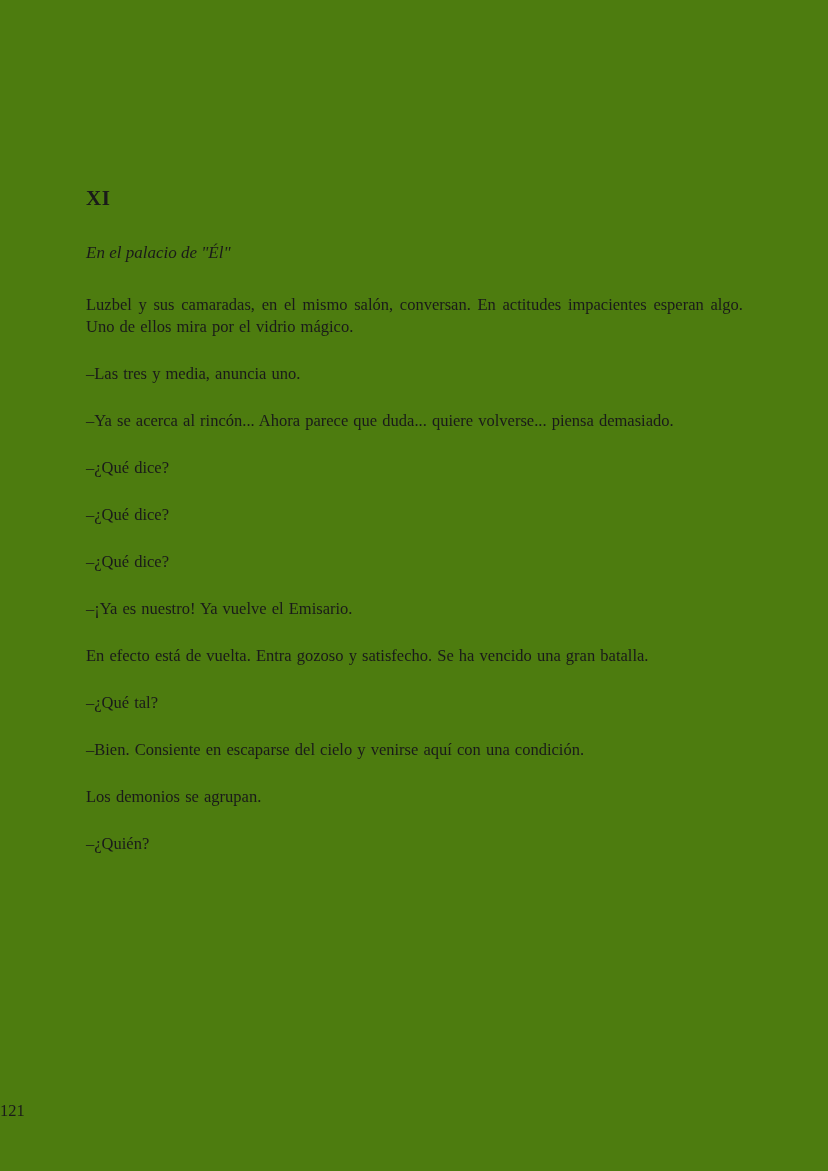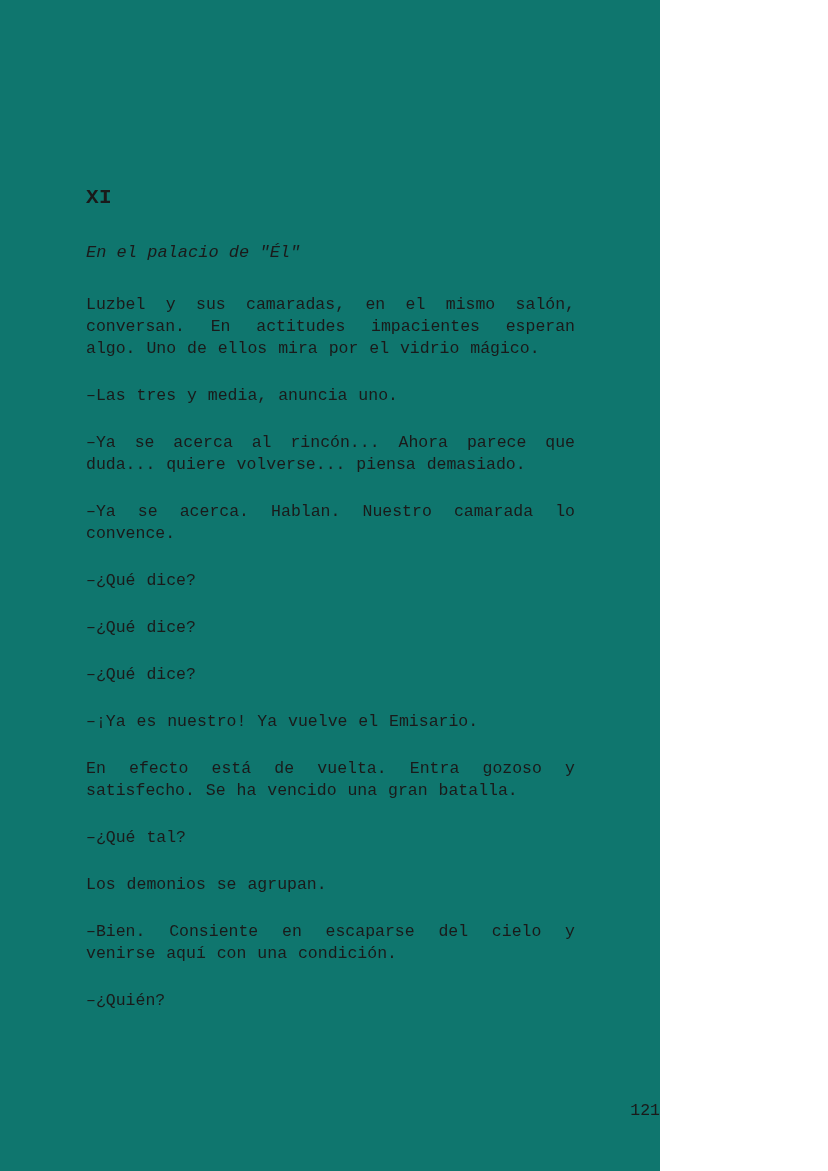--- a/index.html
+++ b/index.html
@@ -2,25 +2,25 @@
 <html><head>
 <meta charset="utf-8">
 <style>
   html, body {
     margin: 0;
     padding: 0;
     background: #ffffff;
   }
   .sheet {
     position: relative;
-    width: 660px;
+    width: 828px;
     height: 1171px;
-    background: #0f766e;
+    background: #4d7c0f;
     overflow: hidden;
-    font-family: Liberation Mono, monospace;
+    font-family: Liberation Serif, serif;
     color: #1a1a1a;
   }
   .content {
     position: absolute;
     left: 86px;
     right: 85px;
     top: 186px;
   }
   .chapter-heading {
     font-size: 21px;
@@ -40,40 +40,39 @@
     line-height: 22px;
     margin: 0 0 25px 0;
     text-align: justify;
     word-spacing: 1px;
   }
   .pagenum {
     position: absolute;
     left: 0;
     right: 0;
     top: 1100px;
-    text-align: right;
+    text-align: left;
     font-size: 16.5px;
     line-height: 22px;
   }
 </style>
 </head>
 <body>
 
 <div class="sheet">
   <div class="content">
     <h1 class="chapter-heading">XI</h1>
     <p class="subtitle">En el palacio de "Él"</p>
     <p class="para">Luzbel y sus camaradas, en el mismo salón, conversan. En actitudes impacientes esperan algo. Uno de ellos mira por el vidrio mágico.</p>
     <p class="para">–Las tres y media, anuncia uno.</p>
     <p class="para">–Ya se acerca al rincón... Ahora parece que duda... quiere volverse... piensa demasiado.</p>
-    <p class="para">–Ya se acerca. Hablan. Nuestro camarada lo convence.</p>
     <p class="para">–¿Qué dice?</p>
     <p class="para">–¿Qué dice?</p>
     <p class="para">–¿Qué dice?</p>
     <p class="para">–¡Ya es nuestro! Ya vuelve el Emisario.</p>
     <p class="para">En efecto está de vuelta. Entra gozoso y satisfecho. Se ha vencido una gran batalla.</p>
     <p class="para">–¿Qué tal?</p>
+    <p class="para">–Bien. Consiente en escaparse del cielo y venirse aquí con una condición.</p>
     <p class="para">Los demonios se agrupan.</p>
-    <p class="para">–Bien. Consiente en escaparse del cielo y venirse aquí con una condición.</p>
     <p class="para">–¿Quién?</p>
   </div>
   <div class="pagenum">121</div>
 </div>
 
 </body></html>

